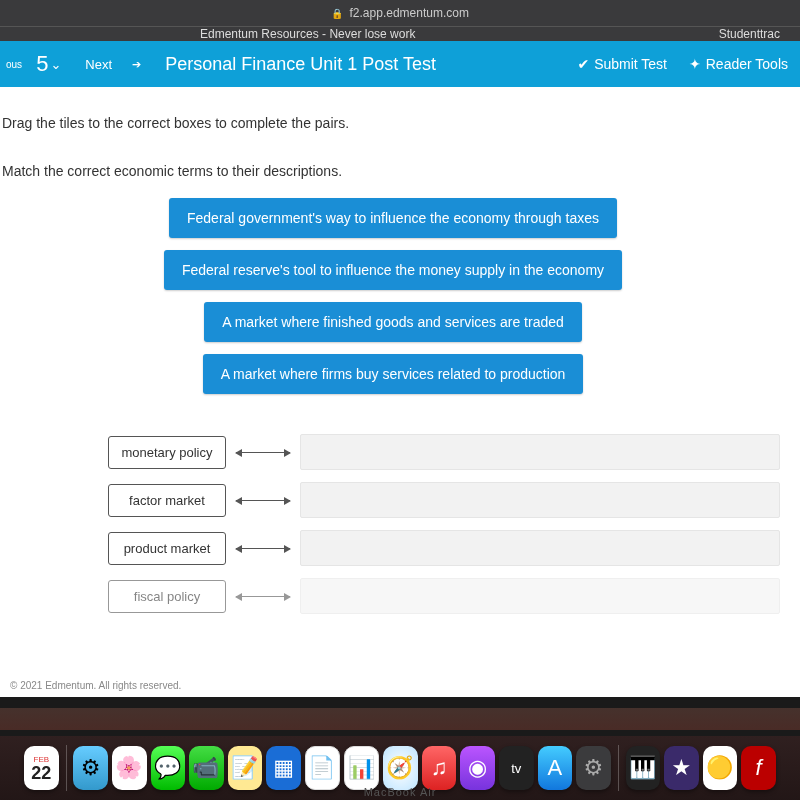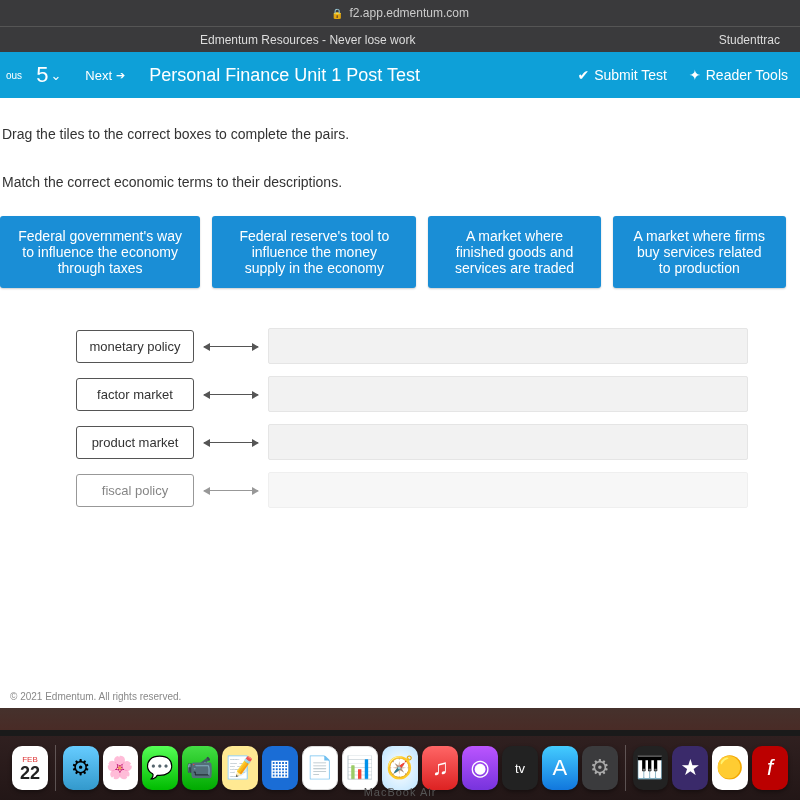--- a/index.html
+++ b/index.html
@@ -5,54 +5,54 @@
     * { margin: 0; padding: 0; box-sizing: border-box; font-family: Arial, Helvetica, sans-serif; }
     body { width: 800px; height: 800px; background: #1a1a1a; overflow: hidden; position: relative; }
 
     .browser-chrome {
       background: #3a3a3c; color: #ccc; height: 26px;
       display: flex; align-items: center; justify-content: center;
       font-size: 12px; gap: 6px;
     }
     .lock { font-size: 10px; }
     .bookmark-bar {
-      background: #3a3a3c; color: #ddd; height: 26px;
+      background: #3a3a3c; color: #ddd; height: 15px;
       display: flex; align-items: center; justify-content: space-between;
       padding: 0 20px; font-size: 12px; border-top: 1px solid #555;
     }
     .bm-left { margin-left: 180px; }
 
     .app-bar {
       background: #0ea0d8; color: #fff; height: 46px;
       display: flex; align-items: center; padding: 0 6px;
       font-size: 15px;
     }
     .nav-seg { display: flex; align-items: center; gap: 10px; }
     .prev { font-size: 10px; margin-right: 4px; }
     .qnum { font-size: 22px; font-weight: 300; display: flex; align-items: center; gap: 2px; }
-    .next { margin-left: 14px; margin-right: 24px; font-size: 13px; display: flex; align-items: center; gap: 4px; }
+    .next { margin-left: 14px; margin-right: 24px; font-size: 13px; display: flex; align-items: center; gap: 20px; }
     .title { font-size: 18px; font-weight: 400; flex: 1; }
     .right-tools { display: flex; align-items: center; gap: 22px; margin-right: 6px; font-size: 14px; }
     .rt-item { display: flex; align-items: center; gap: 5px; }
 
     .content {
       background: #fff; height: 610px; padding: 28px 14px 0 0;
       overflow: hidden; position: relative;
     }
     .instr1 { font-size: 14px; color: #333; margin-bottom: 32px; padding-left: 2px; }
-    .instr2 { font-size: 14px; color: #333; margin-bottom: 26px; padding-left: 2px; }
-
-    .tiles { display: flex; flex-direction: row; gap: 12px; align-items: center; margin-bottom: 40px; }
+    .instr2 { font-size: 14px; color: #333; margin-bottom: 19px; padding-left: 2px; }
+
+    .tiles { display: flex; flex-direction: column; gap: 12px; align-items: center; margin-bottom: 40px; }
     .tile {
       background: #1a8ed6; color: #fff; padding: 12px 18px;
       border-radius: 3px; font-size: 14px; box-shadow: 0 1px 2px rgba(0,0,0,0.2);
       cursor: grab; text-align: center;
     }
 
-    .pairs { display: flex; flex-direction: column; gap: 12px; padding-left: 76px; }
+    .pairs { display: flex; flex-direction: column; gap: 12px; padding-left: 108px; }
     .pair-row { display: flex; align-items: center; gap: 10px; }
     .term {
       border: 1px solid #555; border-radius: 3px; padding: 8px 12px;
       font-size: 13px; color: #333; min-width: 118px; text-align: center; background: #fff;
     }
     .arrow {
       width: 54px; height: 1px; background: #555; position: relative;
     }
     .arrow::before {
       content: ""; position: absolute; left: -1px; top: -3px;
@@ -67,21 +67,21 @@
       max-width: 480px;
     }
 
     .footer-copy {
       position: absolute; bottom: 6px; left: 10px; font-size: 10px; color: #888;
     }
 
     .dock {
       position: absolute; bottom: 0; left: 0; right: 0; height: 64px;
       display: flex; align-items: center; justify-content: center;
-      gap: 4px; padding: 0 12px;
+      gap: 4px; padding: 0 24px;
       background: linear-gradient(to bottom, rgba(80,40,40,0.4), rgba(40,20,20,0.6));
     }
     .dock-before {
       position: absolute; bottom: 70px; left: 0; right: 0; height: 22px;
       background: linear-gradient(to bottom, rgba(200,120,100,0.25), rgba(120,60,50,0.5));
     }
     .dock-item {
       width: 44px; height: 44px; border-radius: 10px; display: flex;
       align-items: center; justify-content: center; font-size: 22px;
       box-shadow: 0 2px 4px rgba(0,0,0,0.4);

